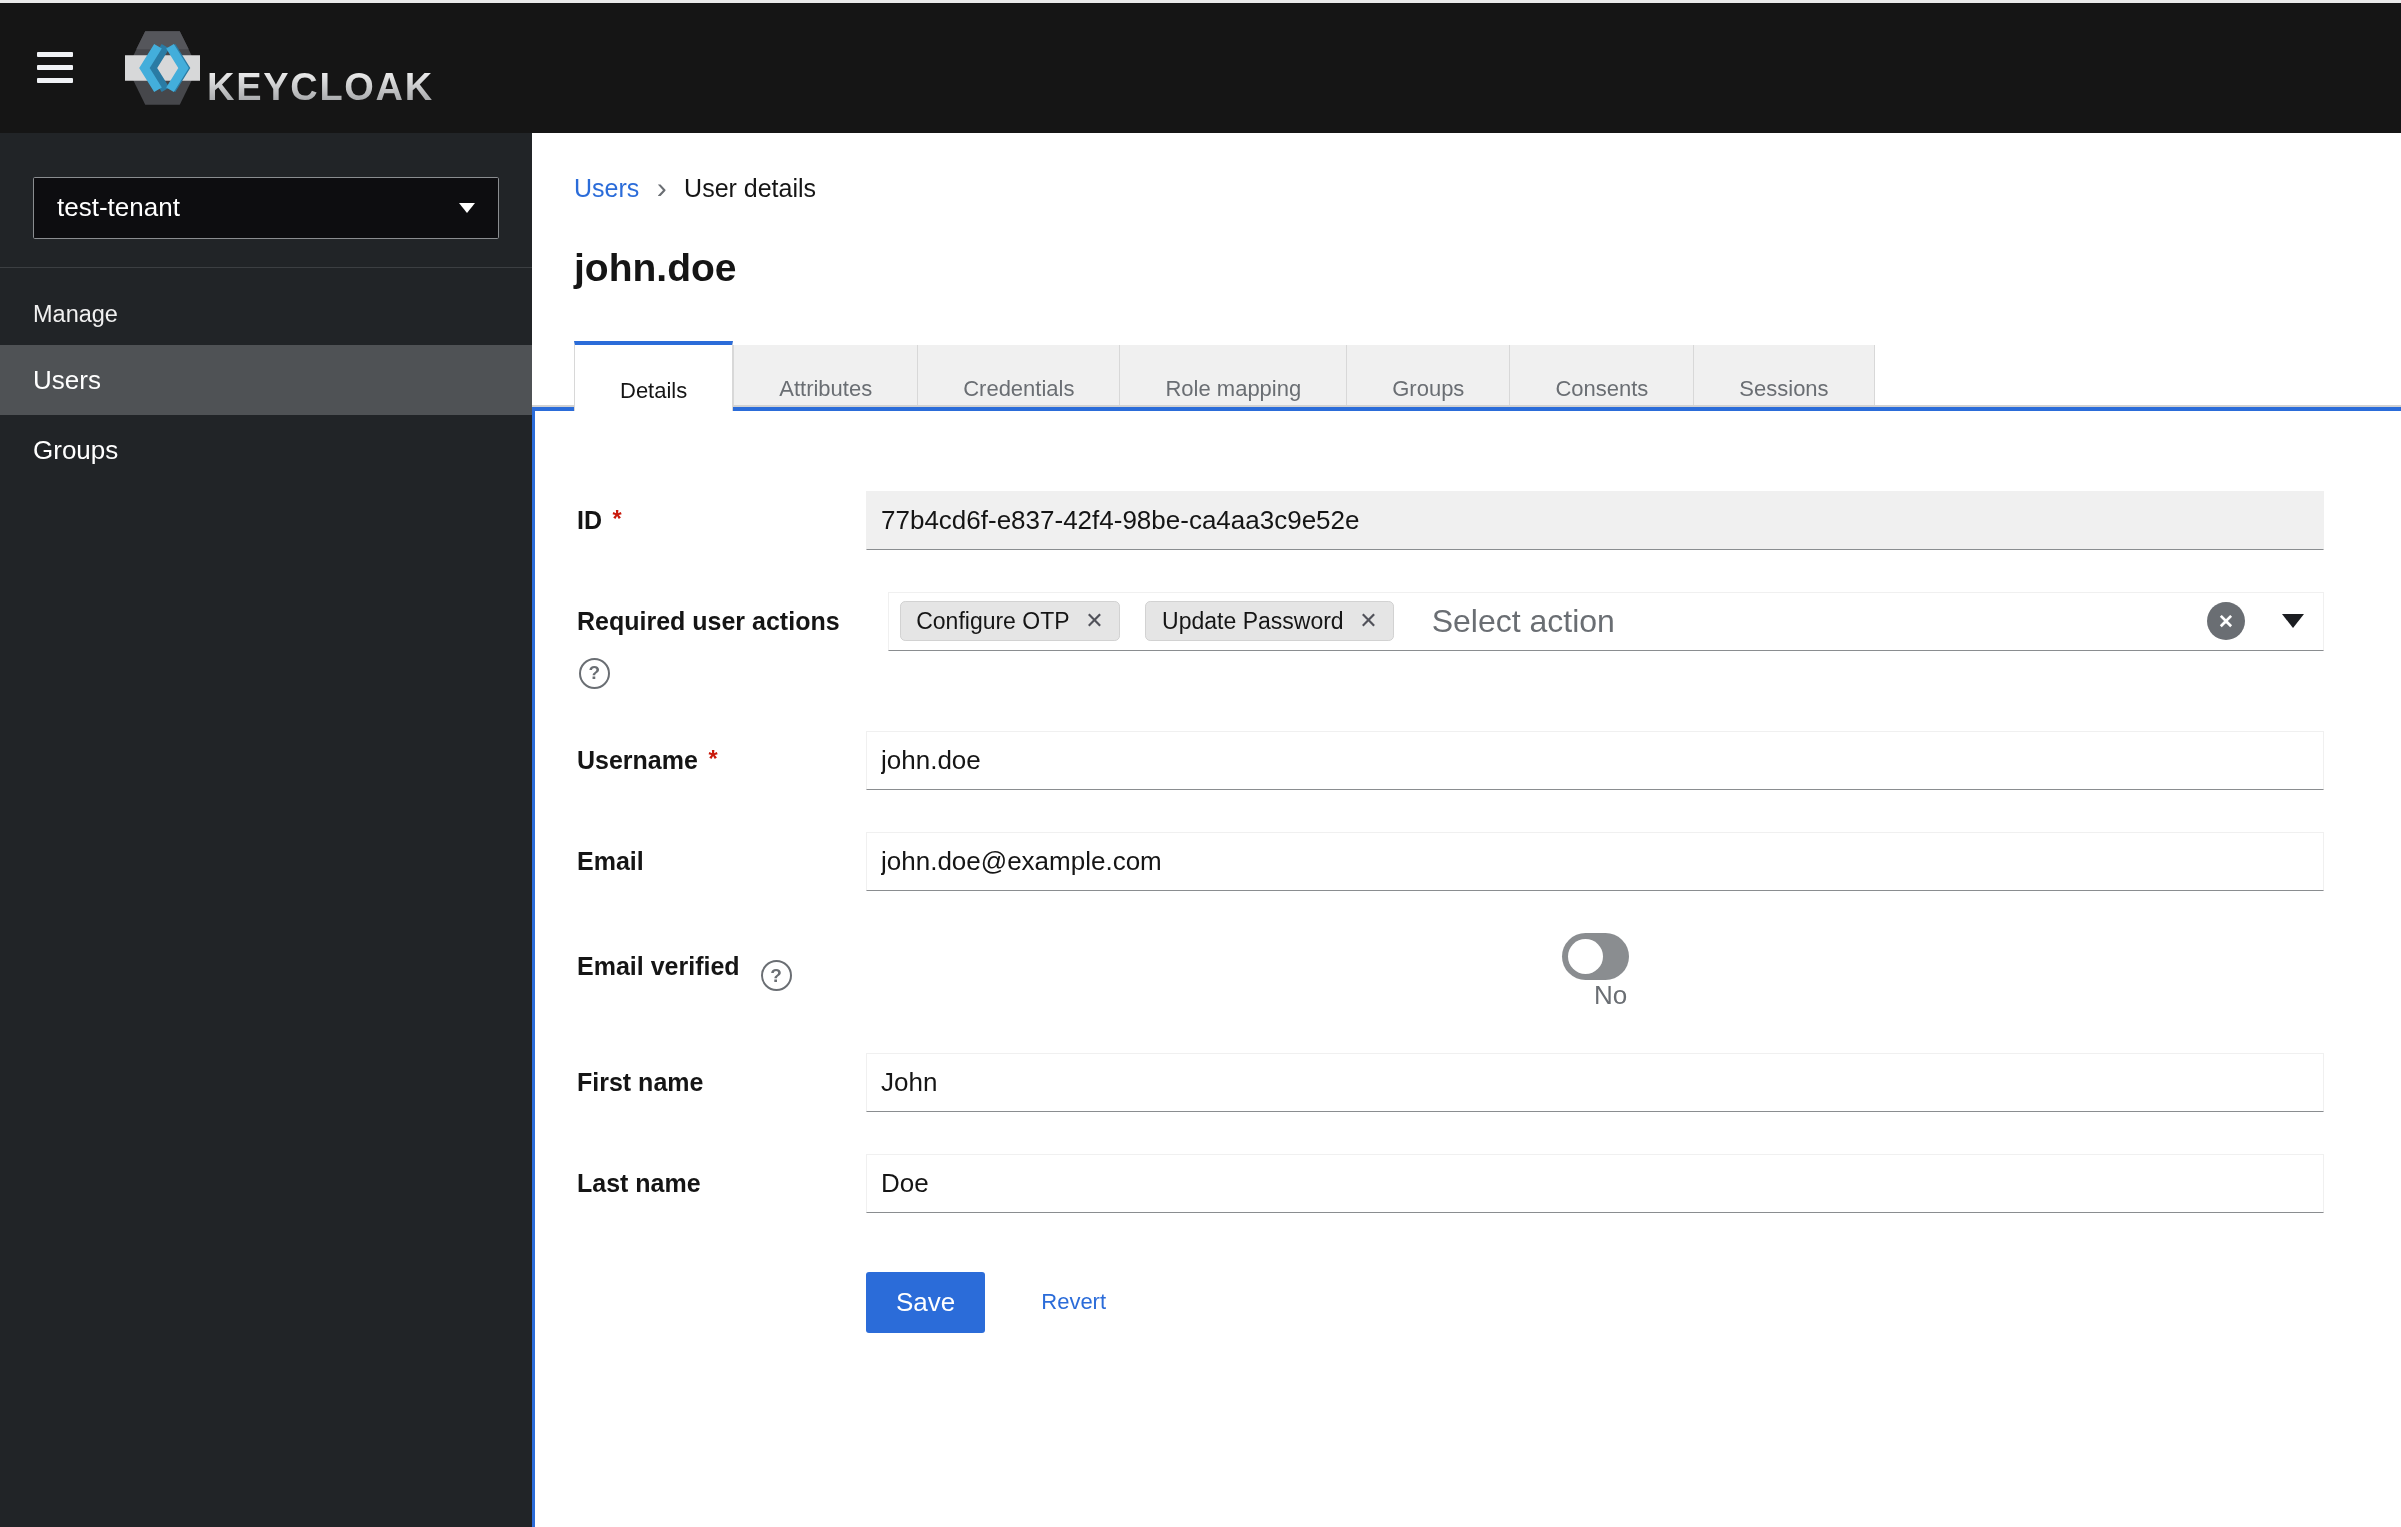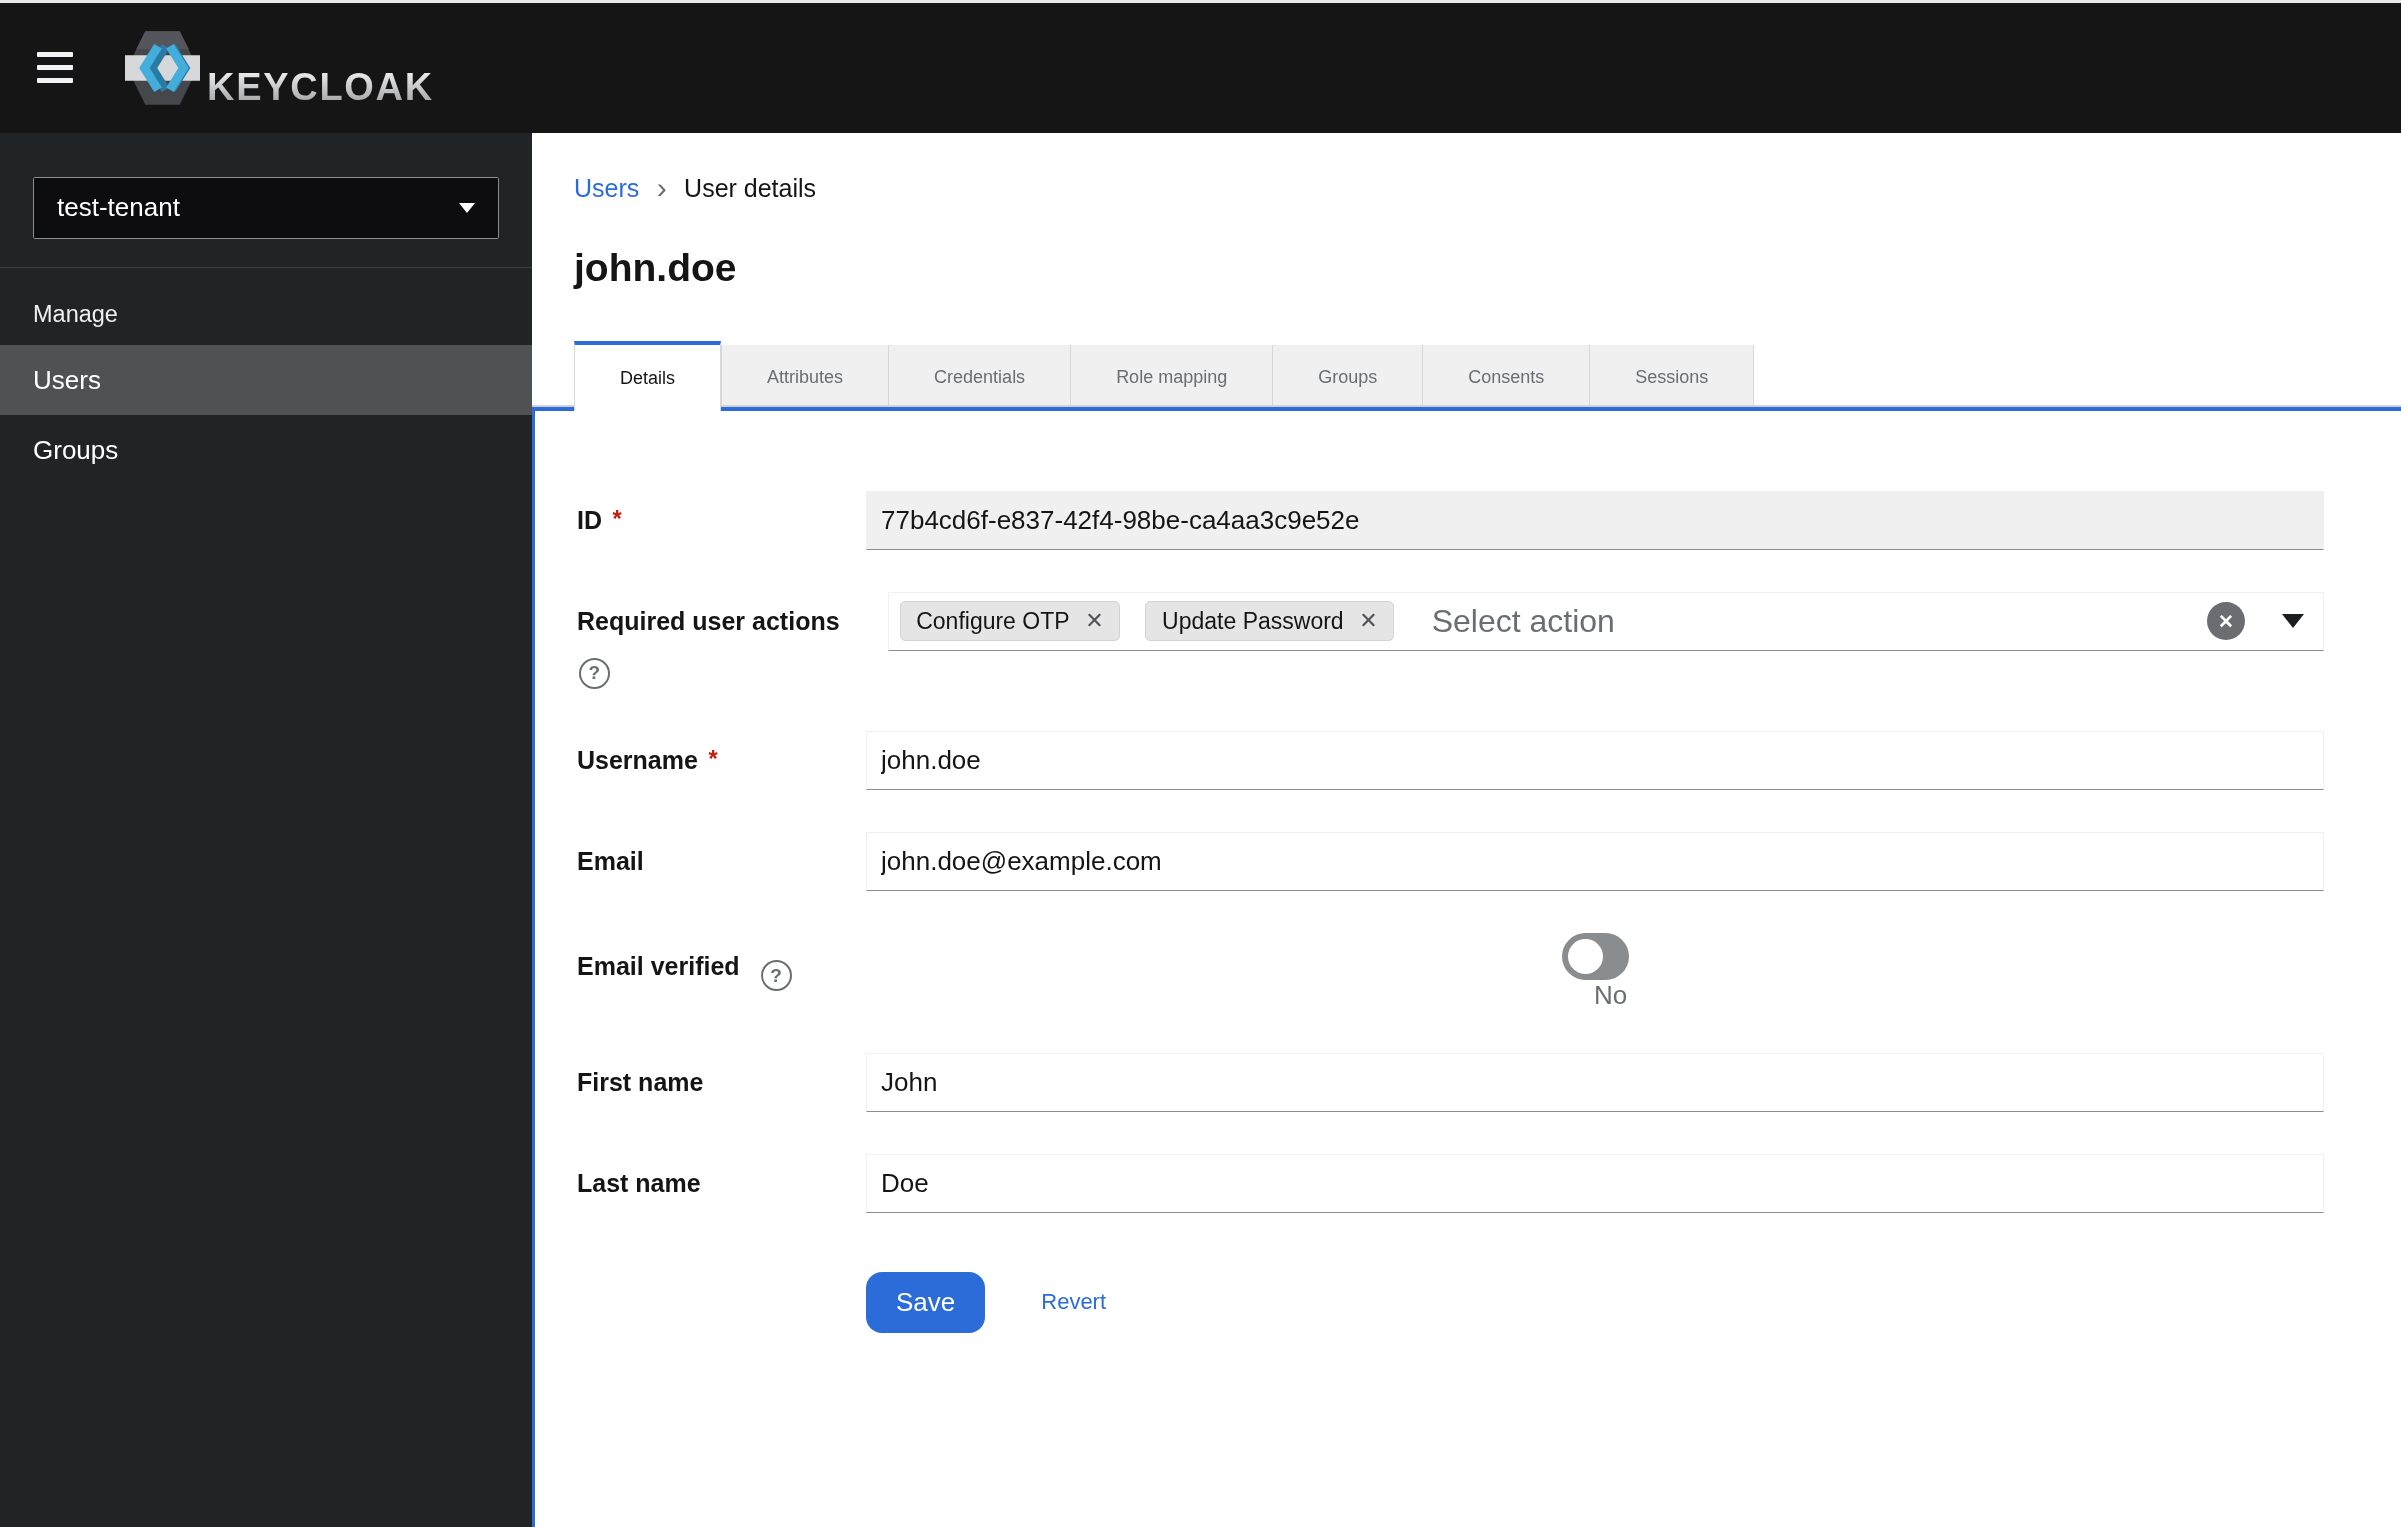--- a/index.html
+++ b/index.html
@@ -45,21 +45,21 @@
   .nav-item.selected{background:var(--nav-selected-bg);}
   
   main{flex:1;display:flex;flex-direction:column;background:#fff;min-width:0;}
   .breadcrumb{padding:40px 0 0 42px;font-size:25px;line-height:30px;display:flex;align-items:center;}
   .breadcrumb a{color:var(--accent);text-decoration:none;cursor:pointer;}
   .breadcrumb .sep{color:var(--muted);font-size:30px;line-height:26px;margin:0 17.4px;}
   .breadcrumb .current{color:#151515;}
   h1.page-title{margin:42px 0 0 42px;font-size:39px;line-height:45px;font-weight:700;color:#151515;}
   
   .tabs{display:flex;align-items:flex-start;height:60px;margin-top:55px;padding-left:42px;position:relative;z-index:2;}
-  .tab{height:60px;line-height:60px;padding:2px 45px;font-size:18px;cursor:pointer;white-space:nowrap;}
+  .tab{height:60px;line-height:60px;padding:14px 45px;font-size:22px;cursor:pointer;white-space:nowrap;}
   .tab.inactive{background:#f0f0f0;color:var(--muted);border-left:0.9px solid #d8d8d8;}
   .tab.inactive:last-child{border-right:0.9px solid #d8d8d8;}
   .tab.active{
     position:relative;z-index:3;background:#fff;color:#151515;
     border-top:4.4px solid var(--accent);border-left:0.9px solid #d8d8d8;border-right:0.9px solid #d8d8d8;
     height:70px;margin-top:-3.5px;line-height:63px;
   }
   .tab-underline{height:6.1px;background:linear-gradient(180deg,#d2d2d2 0,#d2d2d2 1.7px,var(--accent) 1.7px,var(--accent) 100%);}
   
   .tab-body{flex:1;background:#fff;border-left:3.5px solid var(--accent);padding:80px 77px 0 42px;}
@@ -96,21 +96,21 @@
     display:flex;align-items:center;justify-content:center;border:none;margin-right:37px;cursor:pointer;flex:none;
   }
   .caret-down{width:0;height:0;border-left:11.3px solid transparent;border-right:11.3px solid transparent;border-top:14px solid #1b1d21;cursor:pointer;flex:none;}
   
   .toggle-cell{display:flex;align-items:center;flex-direction:column;}
   .switch{width:67px;height:47px;border-radius:23.5px;background:var(--border-strong);position:relative;display:inline-block;cursor:pointer;flex:none;}
   .switch .knob{position:absolute;left:6.1px;top:6.1px;width:35px;height:35px;border-radius:50%;background:#fff;}
   .switch-label{margin-left:31px;font-size:26px;color:var(--muted);}
   
   .actions-row{margin-top:59px;margin-left:289px;display:flex;align-items:center;}
-  .btn-primary{height:61px;padding:0 30px;background:var(--accent);color:#fff;font-size:26px;border:none;border-radius:16px;cursor:pointer;font-family:inherit;}
+  .btn-primary{height:61px;padding:0 30px;background:var(--accent);color:#fff;font-size:26px;border:none;border-radius:3px;cursor:pointer;font-family:inherit;}
   .link{color:var(--accent);font-size:22px;margin-left:56px;text-decoration:none;cursor:pointer;}
 </style>
 </head>
 <body>
 
 <div class="topline"></div>
 
 <header>
   <button class="hamburger" aria-label="Toggle navigation">
     <span class="bar"></span>

